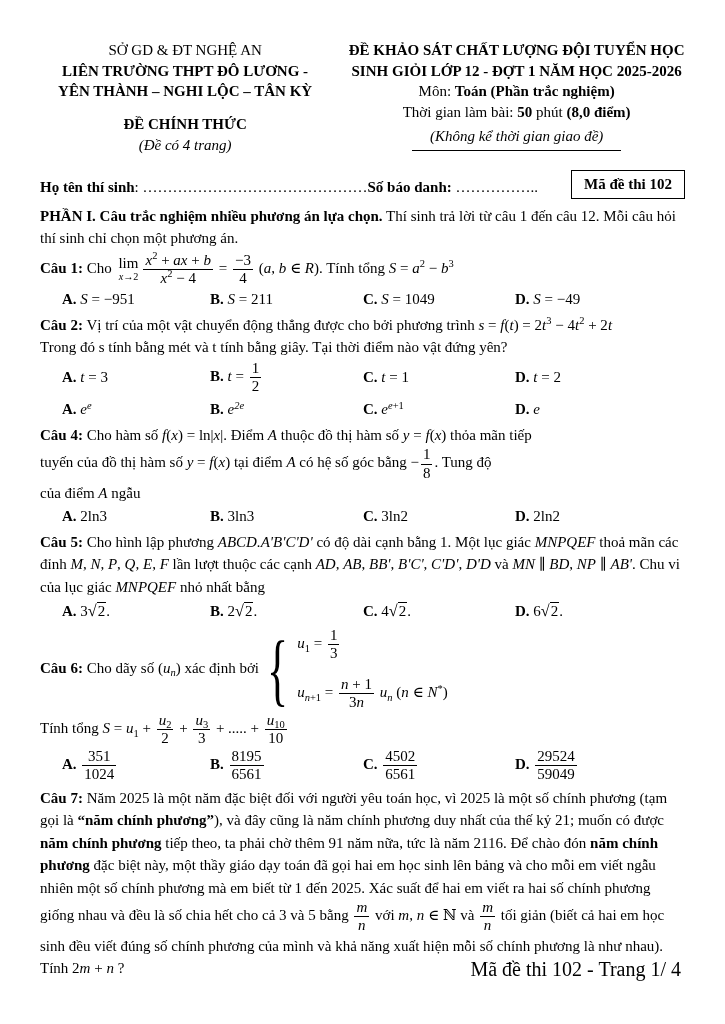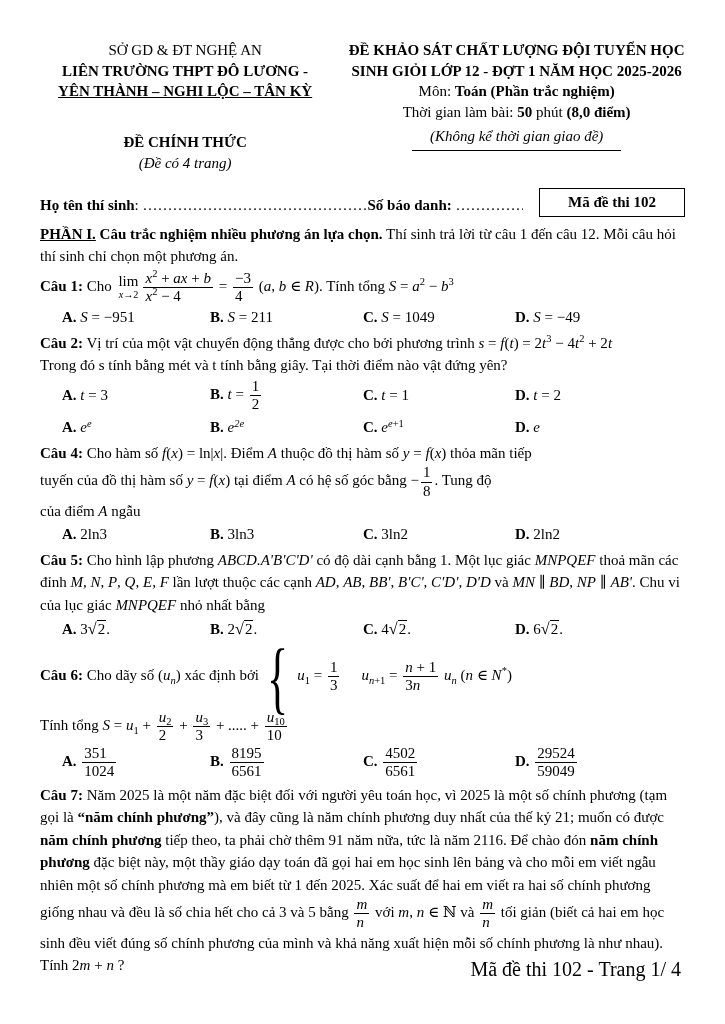--- a/index.html
+++ b/index.html
@@ -3,47 +3,47 @@
 <meta charset="utf-8">
 <style>
   *{box-sizing:border-box}
   html,body{margin:0;padding:0}
   body{width:725px;height:1024px;background:#ffffff;color:#000;
        font-family:"Liberation Serif","DejaVu Serif",serif;font-size:15px;line-height:1.5;
        position:relative;overflow:hidden}
   .page{padding:40px 40px 0 40px}
   .b{font-weight:bold}
   .i{font-style:italic}
-  .u{text-decoration:underline}
+  .u{}
   .header{display:flex;gap:18px;text-align:center;line-height:1.38}
   .h-left{flex:0 0 45%}
   .h-right{flex:1}
-  .official{margin-top:30px}
+  .official{margin-top:12px}
   .note-wrap{display:inline-block;border-bottom:1.5px solid #000;padding:0 18px 4px;margin-top:3px}
   .student-row{display:flex;align-items:flex-end;margin:15px 0 6px}
   .student-line{flex:1;white-space:nowrap;overflow:hidden}
-  .code-box{border:1.5px solid #000;padding:2px 28px;margin-left:16px;white-space:nowrap}
+  .code-box{border:1.5px solid #000;padding:2px 12px;margin-left:16px;white-space:nowrap}
   .intro{margin:2px 0 2px}
   .q{margin:0 0 3px}
   .qline{margin:0}
   .opts{display:grid;grid-template-columns:148px 153px 152px 1fr;padding-left:22px;margin:1px 0 2px;align-items:center}
   .opt{display:block}
   .sup{font-size:70%;position:relative;top:-0.55em;line-height:0}
   .sub{font-size:70%;position:relative;top:0.35em;line-height:0}
-  .frac{display:inline-block;vertical-align:middle;text-align:left;line-height:1.15;margin:0 2px}
+  .frac{display:inline-block;vertical-align:middle;text-align:center;line-height:1.15;margin:0 2px}
   .frac .num{display:block;border-bottom:1px solid #000;padding:0 2px}
   .frac .den{display:block;padding:0 2px}
   .sqrt{white-space:nowrap}
   .sqrt .radsign{font-size:108%}
   .sqrt .radbody{border-top:1px solid #000;padding:0 1px}
   .lim{display:inline-flex;flex-direction:column;align-items:flex-end;vertical-align:middle;line-height:1.05;margin:0 3px}
   .lim .limunder{font-size:68%}
   .cases{display:inline-flex;align-items:center;vertical-align:middle;margin-left:4px}
   .cases .brace{font-size:80px;line-height:.8;transform:scaleX(.55);transform-origin:left center;margin-right:-8px}
-  .caserows{display:inline-flex;flex-direction:row;gap:20px;text-align:left}
+  .caserows{display:inline-flex;flex-direction:column;gap:14px;text-align:left}
   .footer{position:absolute;right:44px;bottom:40px;font-size:20px}
 </style>
 </head>
 <body>
 
 <div class="page">
 
   <div class="header">
     <div class="h-left">
       <div>SỞ GD &amp; ĐT NGHỆ AN</div>

